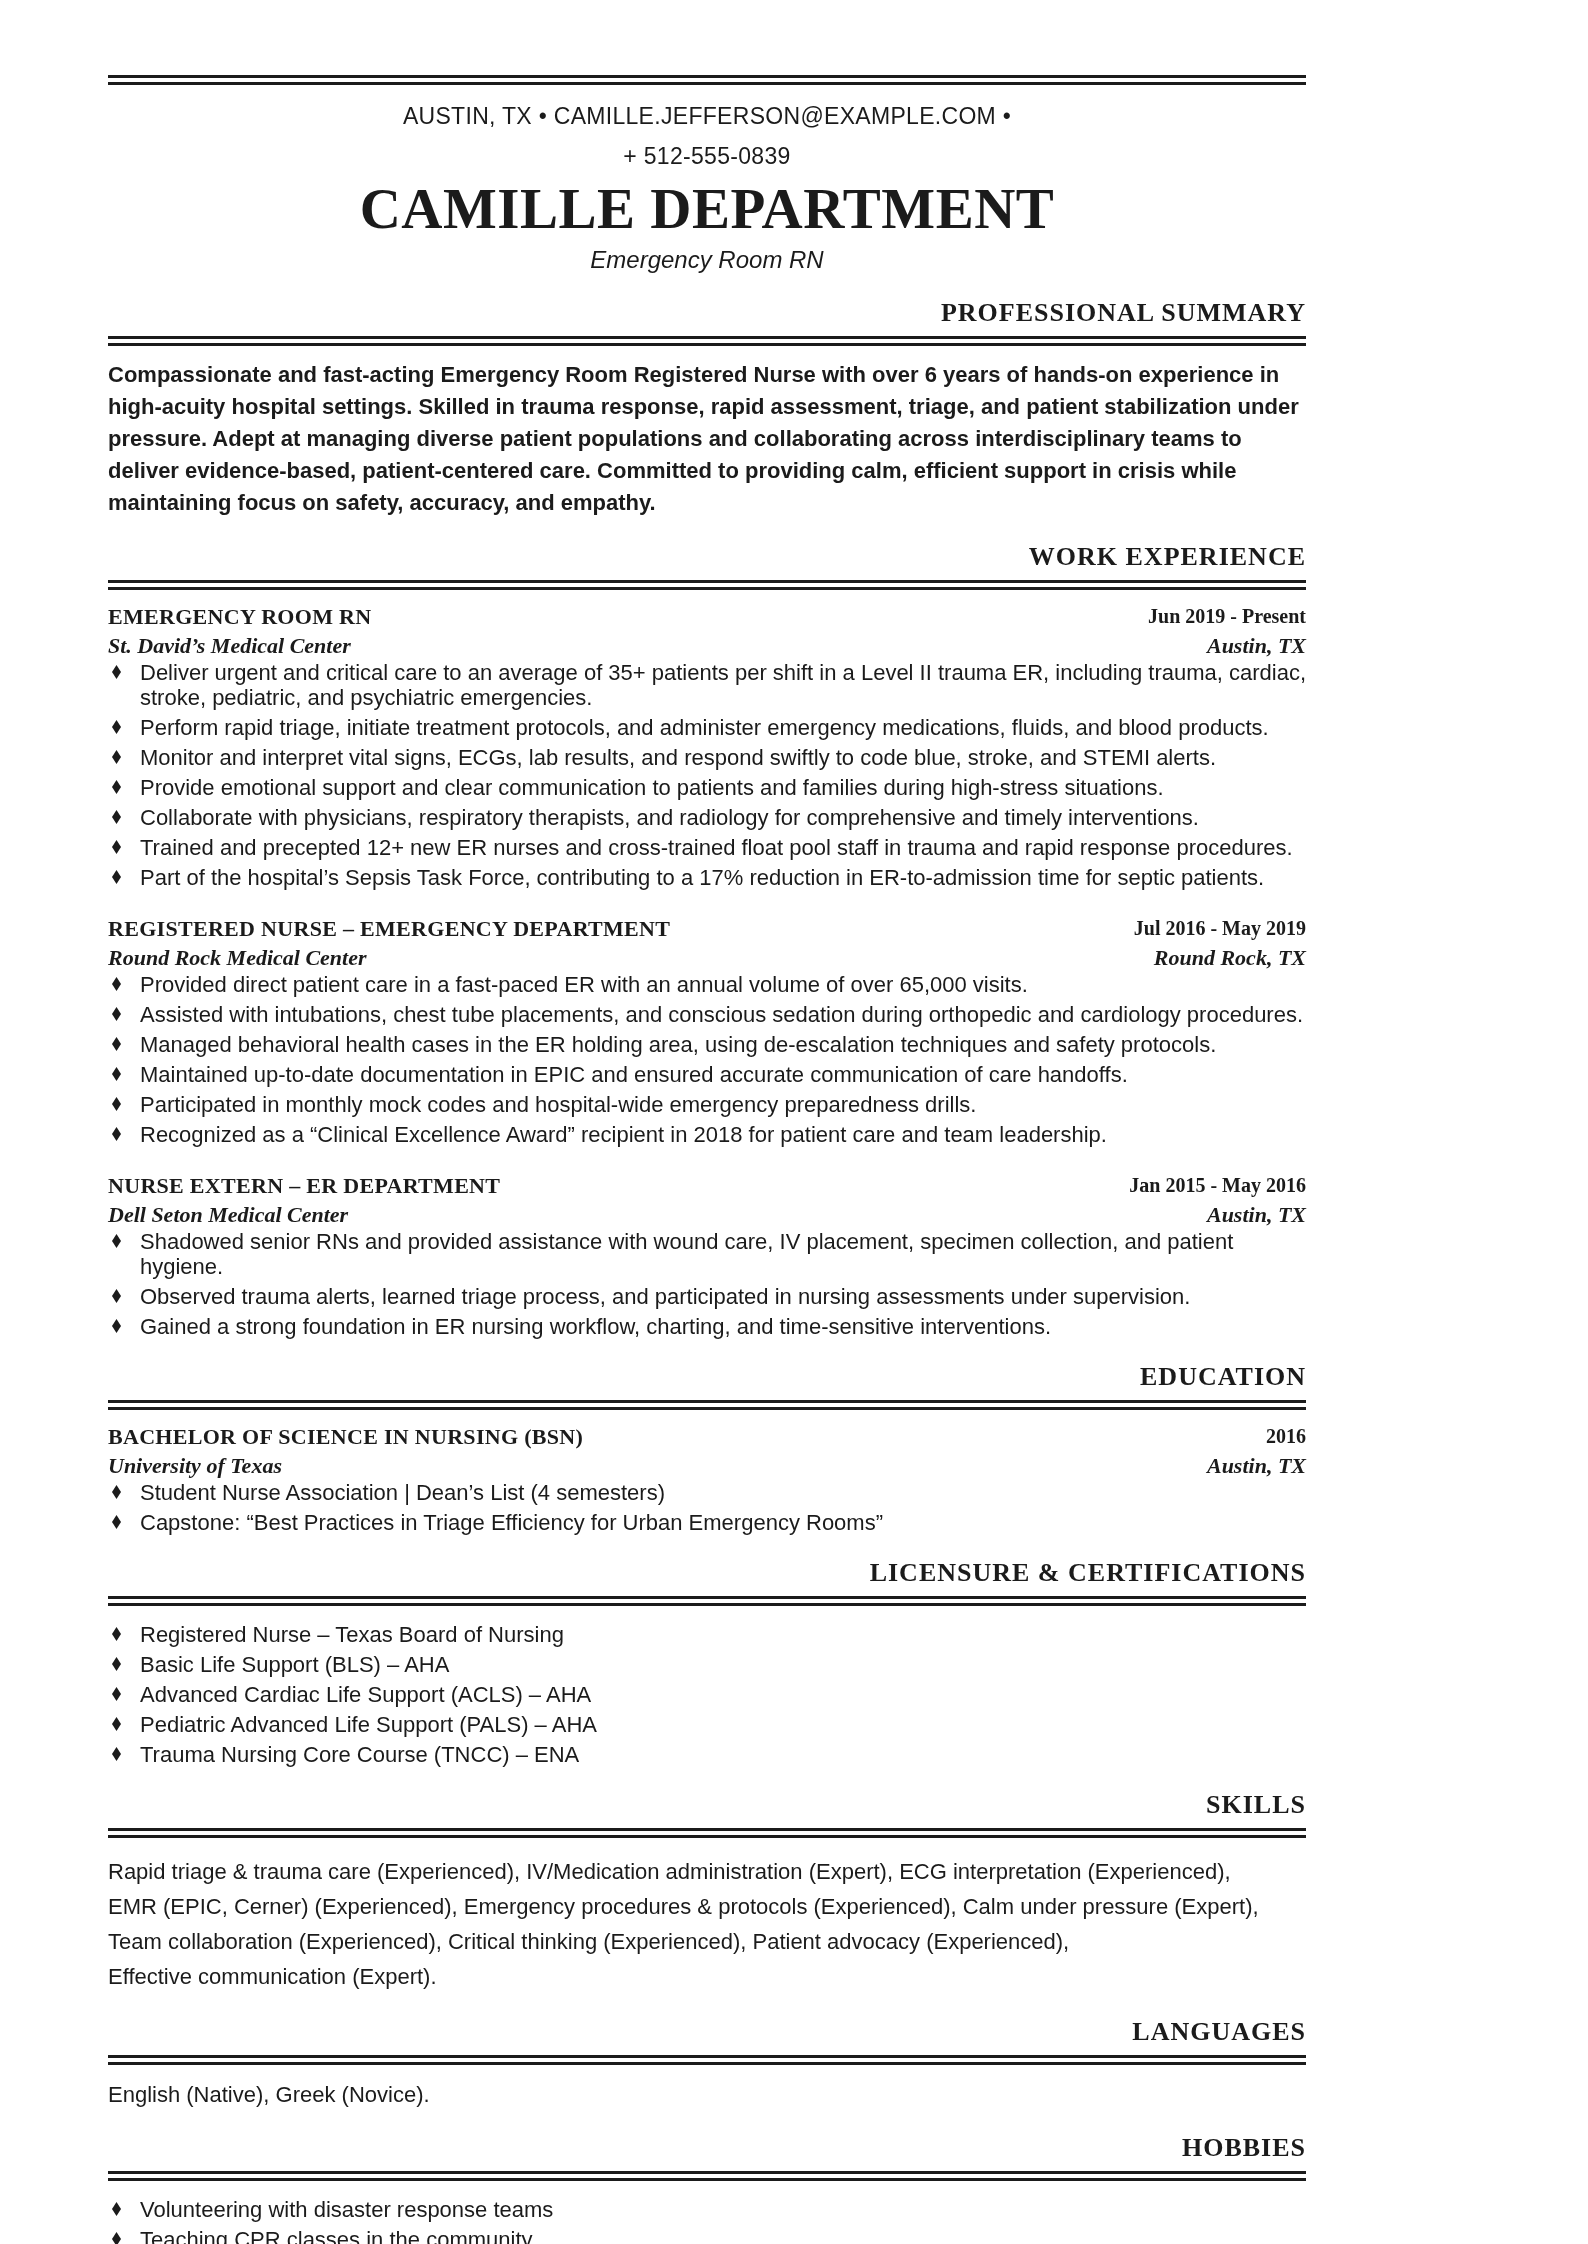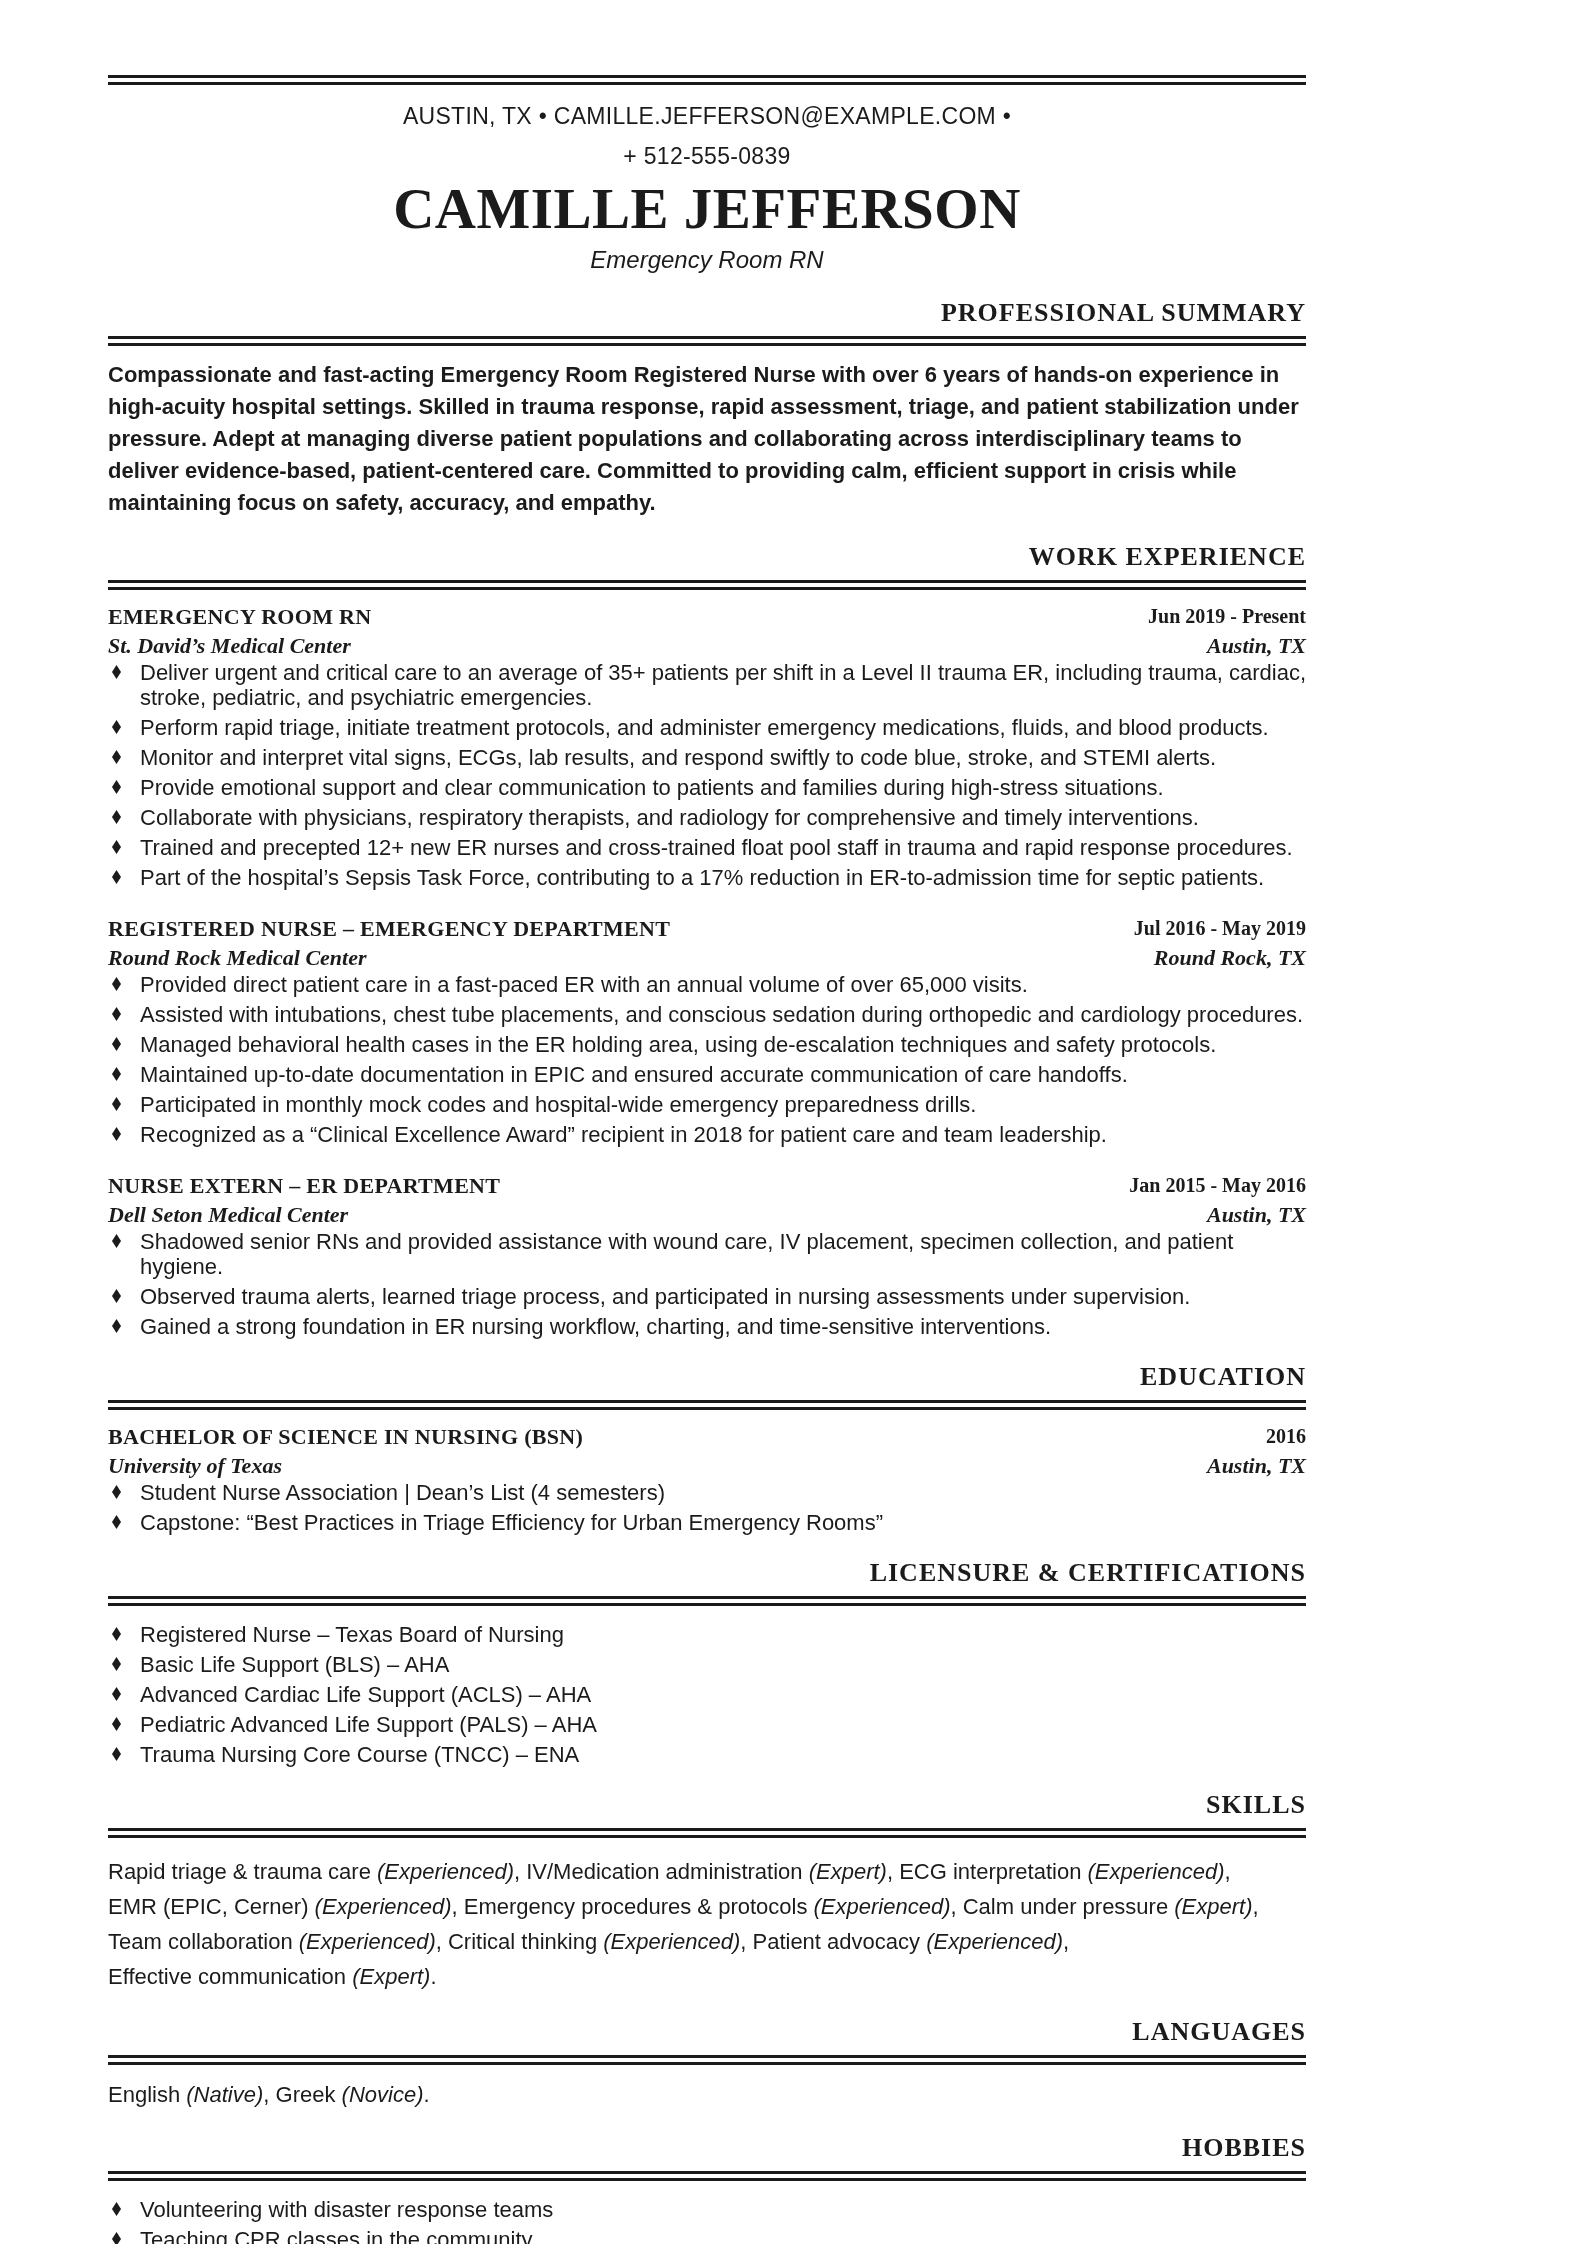--- a/index.html
+++ b/index.html
@@ -50,35 +50,35 @@
     flex:0 0 9px; width:9px; height:14px;
     margin:5px 19px 0 4px;
     background:#1b1b1b;
     -webkit-clip-path:polygon(50% 0,100% 50%,50% 100%,0 50%);
     clip-path:polygon(50% 0,100% 50%,50% 100%,0 50%);
   }
   .bullet-text { flex:1; }
   .skills-text { margin-top:16px; font-size:22px; line-height:35px; }
   .langs-text { margin-top:15px; font-size:22px; line-height:30px; }
   .skill-chunk { white-space:nowrap; }
-  .level { font-style:italic; }
+  .level { }
 </style>
 </head>
 <body>
 
 <div class="page">
 
   <div class="rule"></div>
 
   <div class="contact">
     <div>AUSTIN, TX  •  CAMILLE.JEFFERSON@EXAMPLE.COM  •</div>
     <div>+ 512-555-0839</div>
   </div>
 
-  <h1 class="name">CAMILLE JEFFERSON</h1>
+  <h1 class="name">CAMILLE DEPARTMENT</h1>
   <div class="role">Emergency Room RN</div>
 
   <h2 class="section-title">PROFESSIONAL SUMMARY</h2>
   <div class="rule below-title"></div>
   <p class="para">Compassionate and fast-acting Emergency Room Registered Nurse with over 6 years of hands-on experience in high-acuity hospital settings. Skilled in trauma response, rapid assessment, triage, and patient stabilization under pressure. Adept at managing diverse patient populations and collaborating across interdisciplinary teams to deliver evidence-based, patient-centered care. Committed to providing calm, efficient support in crisis while maintaining focus on safety, accuracy, and empathy.</p>
 
   <h2 class="section-title">WORK EXPERIENCE</h2>
   <div class="rule below-title"></div>
   <div class="entries">
       <div class="entry">

